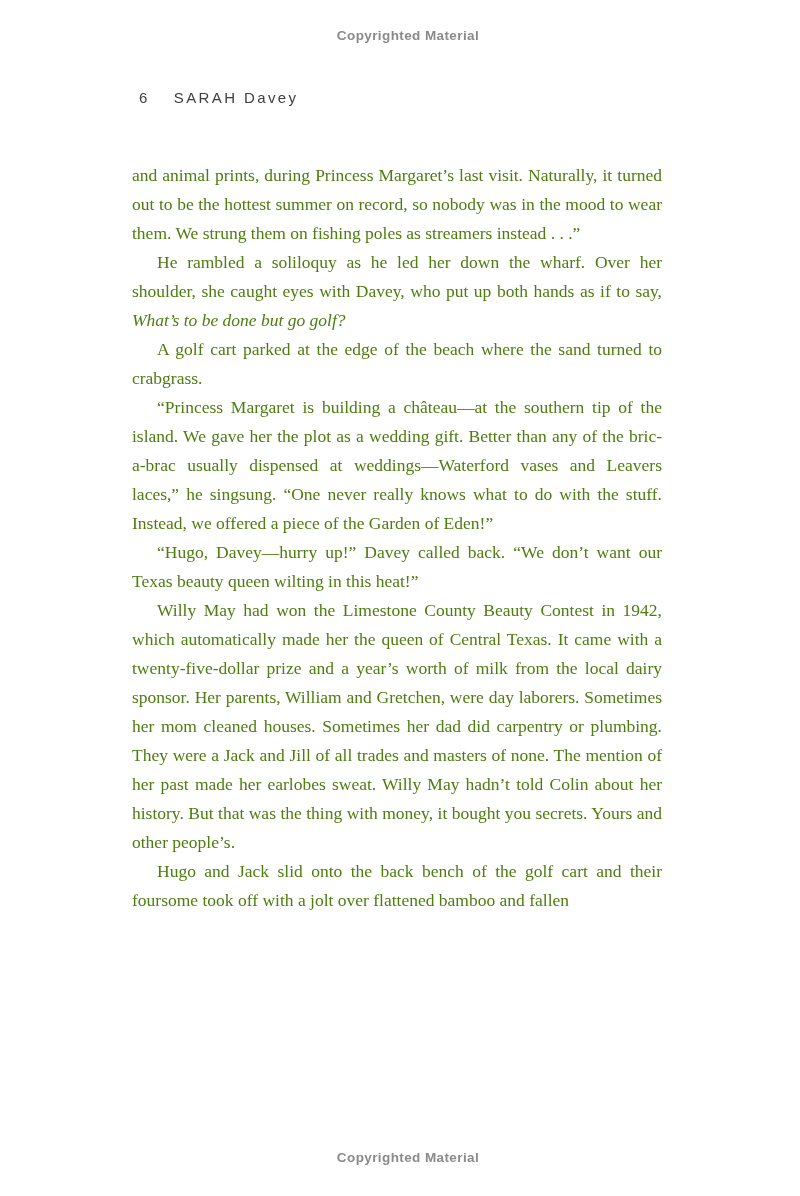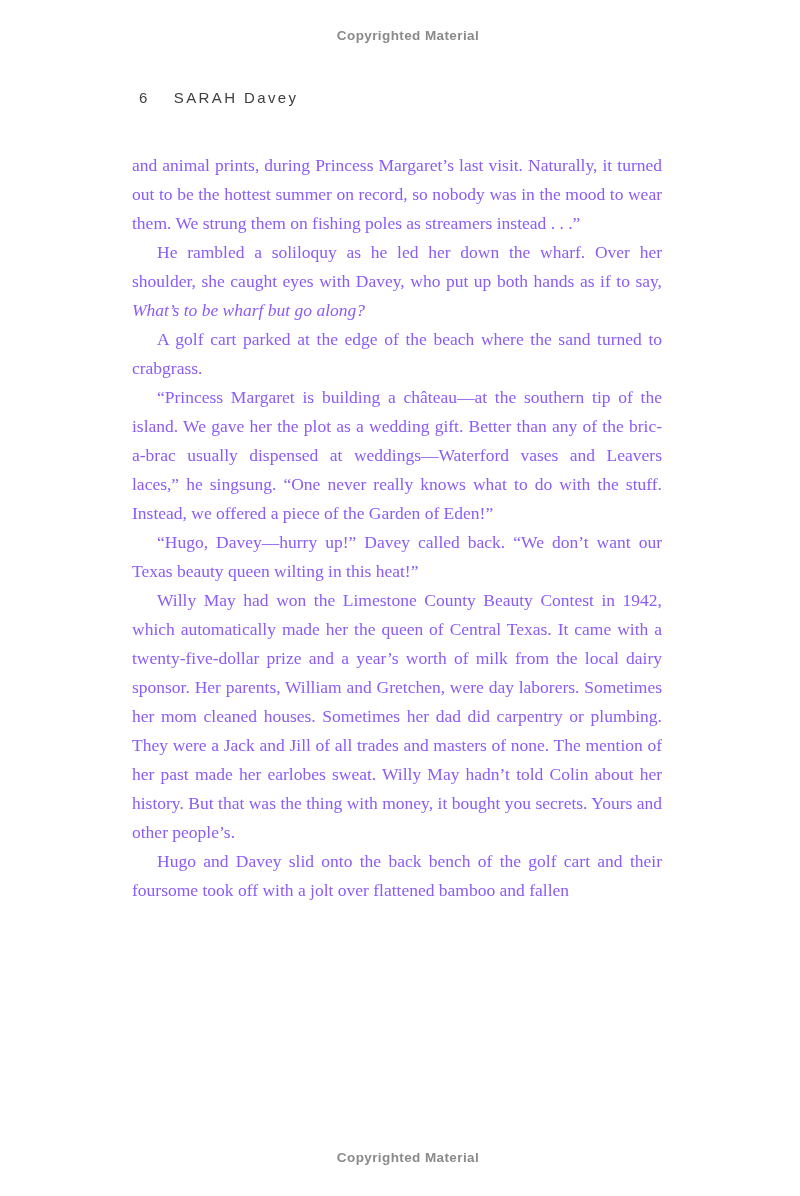--- a/index.html
+++ b/index.html
@@ -31,45 +31,45 @@
     align-items: baseline;
     font-family: "Liberation Sans", sans-serif;
     font-size: 15px;
     font-weight: 400;
     letter-spacing: 2.4px;
     color: #3e3e3e;
   }
   .running-header .page-num { margin-right: 24px; }
   .page-body {
     position: absolute;
-    top: 151px;
+    top: 161px;
     left: 132px;
     width: 530px;
     font-size: 17.5px;
     line-height: 29px;
-    color: #8b5cf6;
+    color: #4d7c0f;
     text-align: justify;
   }
   .page-body p { text-indent: 25px; }
   .page-body p.no-indent { text-indent: 0; }
   .page-body .italic { font-style: italic; }
 </style>
 </head>
 <body>
 
 <div class="copyright top">Copyrighted Material</div>
 
 <div class="running-header">
   <span class="page-num">6</span>
   <span class="author">SARAH Davey</span>
 </div>
 
 <div class="page-body">
     <p class="no-indent"><span>and animal prints, during Princess Margaret’s last visit. Naturally, it turned out to be the hottest summer on record, so nobody was in the mood to wear them. We strung them on fishing poles as streamers instead . . .”</span></p>
-    <p><span>He rambled a soliloquy as he led her down the wharf. Over her shoulder, she caught eyes with Davey, who put up both hands as if to say, </span><span class="italic">What’s to be wharf but go along?</span></p>
+    <p><span>He rambled a soliloquy as he led her down the wharf. Over her shoulder, she caught eyes with Davey, who put up both hands as if to say, </span><span class="italic">What’s to be done but go golf?</span></p>
     <p><span>A golf cart parked at the edge of the beach where the sand turned to crabgrass.</span></p>
     <p><span>“Princess Margaret is building a château—at the southern tip of the island. We gave her the plot as a wedding gift. Better than any of the bric-a-brac usually dispensed at weddings—Waterford vases and Leavers laces,” he singsung. “One never really knows what to do with the stuff. Instead, we offered a piece of the Garden of Eden!”</span></p>
     <p><span>“Hugo, Davey—hurry up!” Davey called back. “We don’t want our Texas beauty queen wilting in this heat!”</span></p>
     <p><span>Willy May had won the Limestone County Beauty Contest in 1942, which automatically made her the queen of Central Texas. It came with a twenty-five-dollar prize and a year’s worth of milk from the local dairy sponsor. Her parents, William and Gretchen, were day laborers. Sometimes her mom cleaned houses. Sometimes her dad did carpentry or plumbing. They were a Jack and Jill of all trades and masters of none. The mention of her past made her earlobes sweat. Willy May hadn’t told Colin about her history. But that was the thing with money, it bought you secrets. Yours and other people’s.</span></p>
-    <p><span>Hugo and Davey slid onto the back bench of the golf cart and their foursome took off with a jolt over flattened bamboo and fallen</span></p>
+    <p><span>Hugo and Jack slid onto the back bench of the golf cart and their foursome took off with a jolt over flattened bamboo and fallen</span></p>
   </div>
 
 <div class="copyright bottom">Copyrighted Material</div>
 
 </body></html>

